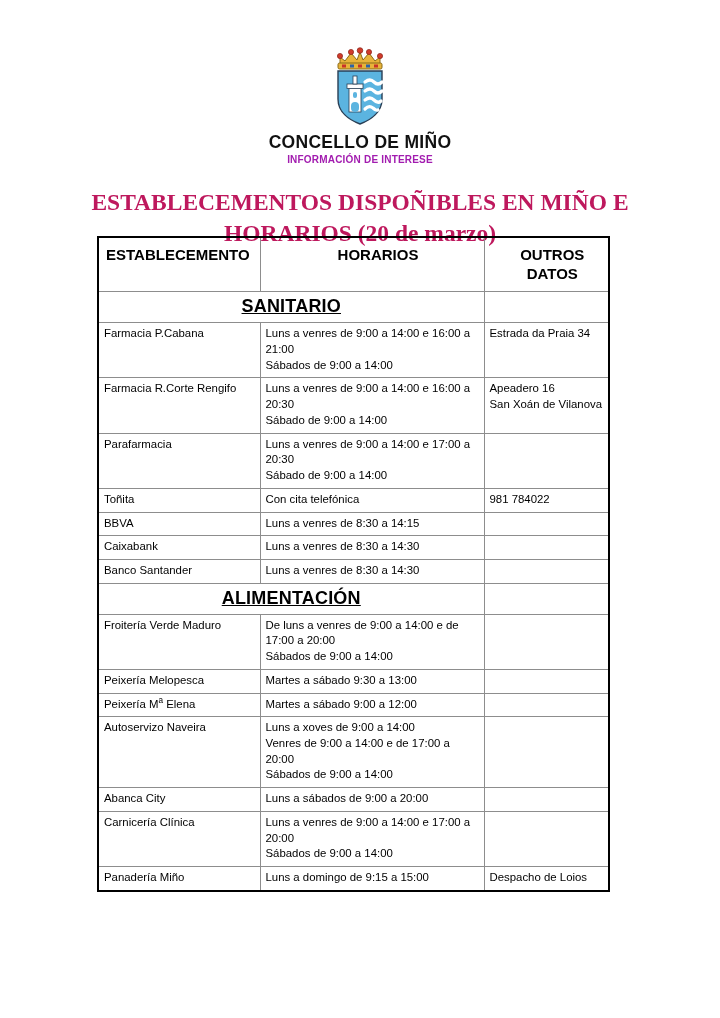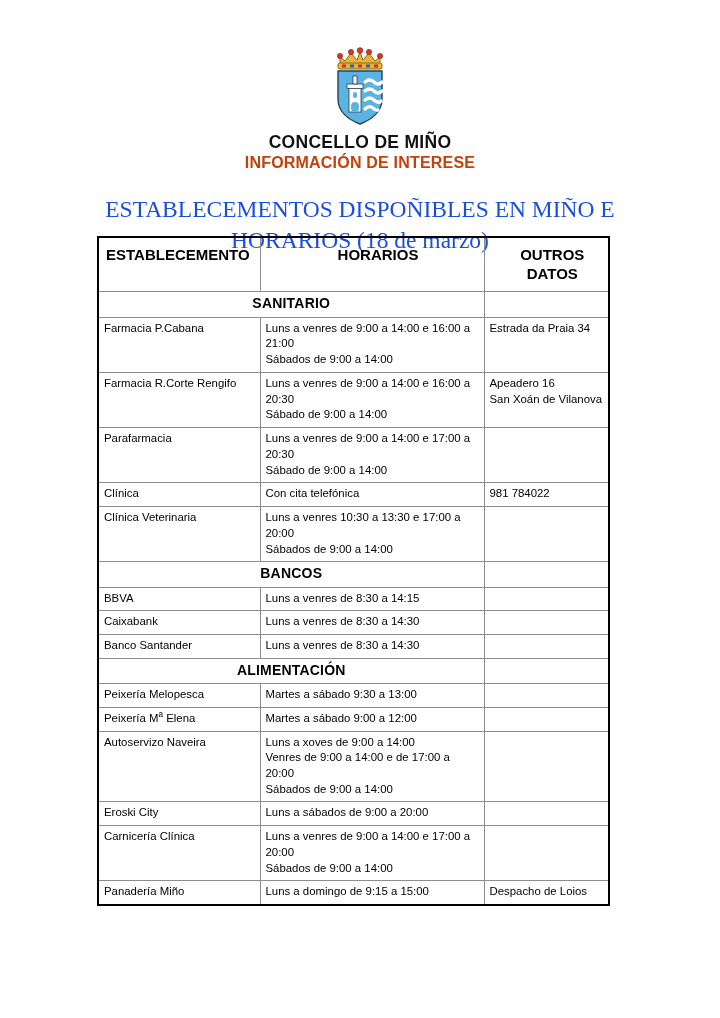--- a/index.html
+++ b/index.html
@@ -33,36 +33,36 @@
     font-family: "Liberation Sans", sans-serif;
     font-weight: bold;
     font-size: 17.5px;
     letter-spacing: 0.3px;
     margin-top: 4px;
     color: #111111;
   }
   .org-sub {
     font-family: "Liberation Sans", sans-serif;
     font-weight: bold;
-    font-size: 16px;
+    font-size: 10px;
     letter-spacing: 0.2px;
     margin-top: 1px;
-    color: #c2410c;
+    color: #a21caf;
   }
 
   
   .doc-title {
     margin: 22px auto 0 auto;
     width: 560px;
     text-align: center;
     font-family: "Liberation Serif", serif;
-    font-weight: normal;
+    font-weight: bold;
     font-size: 23.5px;
     line-height: 1.33;
-    color: #1d4ed8;
+    color: #be185d;
   }
 
   
   .table-wrap {
     position: absolute;
     left: 97px;
     top: 236px;
     width: 511px;
   }
   table.sched {
@@ -88,24 +88,25 @@
     font-size: 15px;
     text-align: center;
     padding: 7px 4px 8px 16px;
     line-height: 1.28;
     vertical-align: top;
   }
   tr.head td.c-estab { text-align: left; padding-left: 7px; }
 
   tr.section td {
     font-weight: bold;
-    font-size: 14px;
+    font-size: 18px;
     text-align: center;
     padding: 2px 0 3px 0;
     letter-spacing: 0.2px;
+    text-decoration: underline;
   }
 
   .line { display: block; }
   sup.ord {
     font-size: 0.72em;
     vertical-align: super;
     line-height: 0;
   }
 </style>
 </head>
@@ -150,21 +151,21 @@
         <path d="M43 65 Q47 61 51 64 Q54 67 56 66"></path>
       </g>
     </svg>
   </div>
   <div class="org-name">CONCELLO DE MIÑO</div>
   <div class="org-sub">INFORMACIÓN DE INTERESE</div>
 </div>
 
 <div class="doc-title">
   <span class="line">ESTABLECEMENTOS DISPOÑIBLES EN MIÑO E</span>
-  <span class="line">HORARIOS (18 de marzo)</span>
+  <span class="line">HORARIOS (20 de marzo)</span>
 </div>
 
 <div class="table-wrap">
   <table class="sched">
     <colgroup>
       <col class="c1">
         <col class="c2">
         <col class="c3">
     </colgroup>
     <tbody>
@@ -204,39 +205,27 @@
         </tr>
         <tr>
           <td>Parafarmacia</td>
           <td>
             <span class="line">Luns a venres de 9:00 a 14:00 e 17:00 a 20:30</span>
             <span class="line">Sábado de 9:00 a 14:00</span>
           </td>
           <td></td>
         </tr>
         <tr>
-          <td>Clínica</td>
+          <td>Toñita</td>
           <td>
             <span class="line">Con cita telefónica</span>
           </td>
           <td>
             <span class="line">981 784022</span>
           </td>
-        </tr>
-        <tr>
-          <td>Clínica Veterinaria</td>
-          <td>
-            <span class="line">Luns a venres 10:30 a 13:30 e 17:00 a 20:00</span>
-            <span class="line">Sábados de 9:00 a 14:00</span>
-          </td>
-          <td></td>
-        </tr>
-        <tr class="section">
-          <td colspan="2">BANCOS</td>
-          <td></td>
         </tr>
         <tr>
           <td>BBVA</td>
           <td>
             <span class="line">Luns a venres de 8:30 a 14:15</span>
           </td>
           <td></td>
         </tr>
         <tr>
           <td>Caixabank</td>
@@ -247,20 +236,28 @@
         </tr>
         <tr>
           <td>Banco Santander</td>
           <td>
             <span class="line">Luns a venres de 8:30 a 14:30</span>
           </td>
           <td></td>
         </tr>
         <tr class="section">
           <td colspan="2">ALIMENTACIÓN</td>
+          <td></td>
+        </tr>
+        <tr>
+          <td>Froitería Verde Maduro</td>
+          <td>
+            <span class="line">De luns a venres de 9:00 a 14:00 e de 17:00 a 20:00</span>
+            <span class="line">Sábados de 9:00 a 14:00</span>
+          </td>
           <td></td>
         </tr>
         <tr>
           <td>Peixería Melopesca</td>
           <td>
             <span class="line">Martes a sábado 9:30 a 13:00</span>
           </td>
           <td></td>
         </tr>
         <tr>
@@ -273,21 +270,21 @@
         <tr>
           <td>Autoservizo Naveira</td>
           <td>
             <span class="line">Luns a xoves de 9:00 a 14:00</span>
             <span class="line">Venres de 9:00 a 14:00 e de 17:00 a 20:00</span>
             <span class="line">Sábados de 9:00 a 14:00</span>
           </td>
           <td></td>
         </tr>
         <tr>
-          <td>Eroski City</td>
+          <td>Abanca City</td>
           <td>
             <span class="line">Luns a sábados de 9:00 a 20:00</span>
           </td>
           <td></td>
         </tr>
         <tr>
           <td>Carnicería Clínica</td>
           <td>
             <span class="line">Luns a venres de 9:00 a 14:00 e 17:00 a 20:00</span>
             <span class="line">Sábados de 9:00 a 14:00</span>

